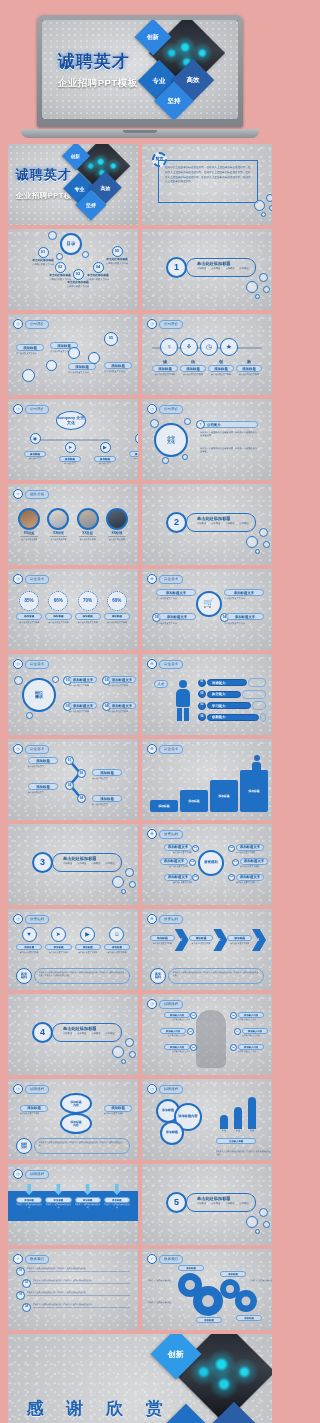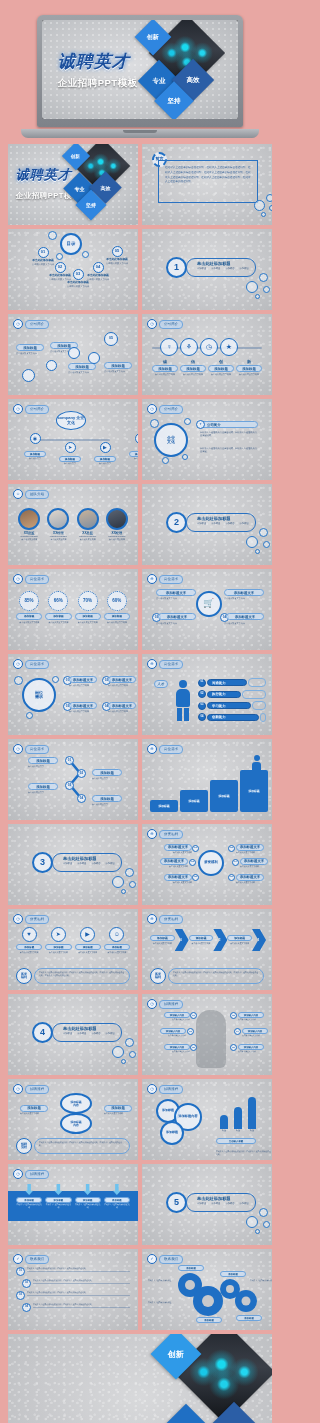--- a/index.html
+++ b/index.html
@@ -75,21 +75,20 @@
     position:absolute;inset:0;opacity:.5;
     background-image:radial-gradient(circle,rgba(255,255,255,.6) 0 .7px,transparent 1.2px);
     background-size:6px 6px;
   }
   .cover-title{
     position:absolute;left:8%;top:33%;
     font-weight:bold;letter-spacing:1px;
     color:#1b4f9c;
     text-shadow:0 1px 0 #fff,0 0 4px rgba(30,110,210,.8);
     line-height:1;
-    font-style:italic;
   }
   .cover-sub{
     position:absolute;left:8%;
     color:#fff;font-weight:bold;letter-spacing:.5px;
     text-shadow:0 1px 2px rgba(0,0,0,.5);
   }
   
   .dia{
     position:absolute;transform:rotate(45deg);
     display:flex;align-items:center;justify-content:center;
@@ -1225,20 +1224,21 @@
       <div class="pill" style="position:absolute;left:94px;top:66px;width:26px;height:6px;font-size:2.4px;">
           <span>添加标题</span>
         </div>
       <div class="capl" style="position:absolute;left:6px;top:30px;width:26px;font-size:1.8px;">在此录入上述图表的综合描述</div>
       <div class="capl" style="position:absolute;left:6px;top:52px;width:26px;font-size:1.8px;">在此录入上述图表的综合描述</div>
       <div class="capl" style="position:absolute;left:108px;top:30px;width:26px;font-size:1.8px;">在此录入上述图表的综合描述</div>
     </div>
   </div>
 
   <div class="slide wide">
+    <div class="ty-title" style="font-size:17px;">感 谢 欣 赏</div>
 
     <div class="dia photo" style="left:180px;top:2px;width:72px;height:72px;"></div>
     <div class="dia" style="left:150px;top:2px;width:36px;height:36px;background:#2f9ae8;font-size:8px;">
       <span>创新</span>
     </div>
     <div class="dia" style="left:158px;top:78px;width:40px;height:40px;background:#1f6fc4;font-size:8px;">
       
     </div>
     <div class="dia" style="left:206px;top:76px;width:40px;height:40px;background:#2b5ea6;font-size:8px;">
       

